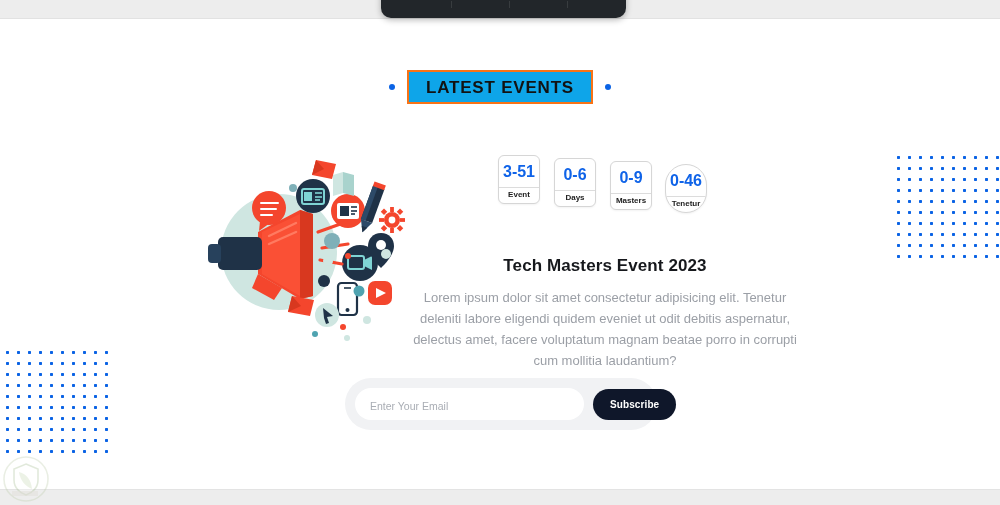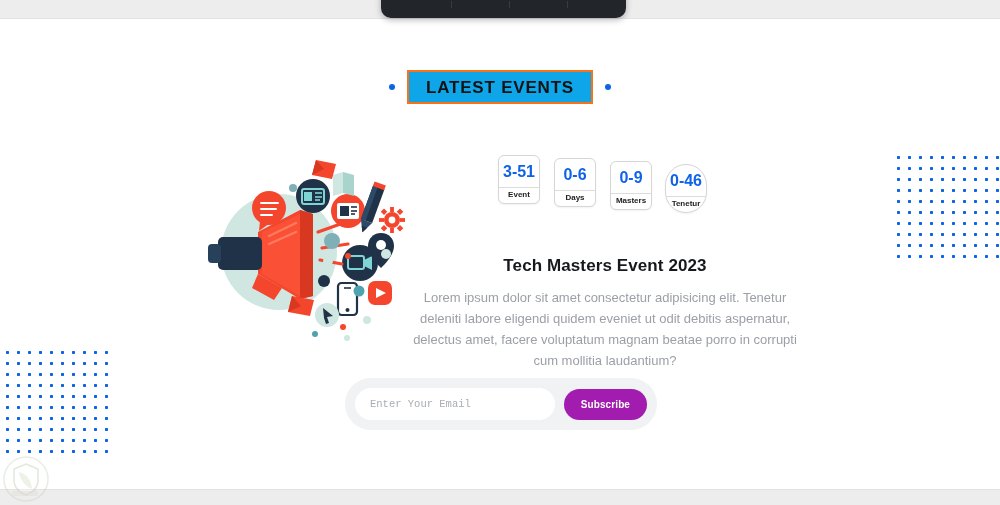--- a/index.html
+++ b/index.html
@@ -195,37 +195,37 @@
     box-sizing: border-box;
   }
   .email-input {
     flex: 1 1 auto;
     height: 32px;
     border: none;
     outline: none;
     background: #ffffff;
     border-radius: 16px;
     padding: 0 15px;
-    font-family: Liberation Mono, monospace;
-    font-size: 12px;
+    font-family: Liberation Sans, sans-serif;
+    font-size: 15px;
     color: #3d4148;
     box-sizing: border-box;
   }
   .email-input::placeholder {
     color: #a9adb4;
     font-size: 10.5px;
   }
   .subscribe-btn {
     flex: 0 0 auto;
     margin-left: 9px;
     height: 31px;
     padding: 0 17px;
     border: none;
     border-radius: 16px;
-    background: #a21caf;
+    background: #0f172a;
     color: #ffffff;
     font-family: "Liberation Sans", sans-serif;
     font-size: 10px;
     font-weight: 700;
     cursor: pointer;
     letter-spacing: 0.1px;
   }
 </style>
 </head>
 <body>

